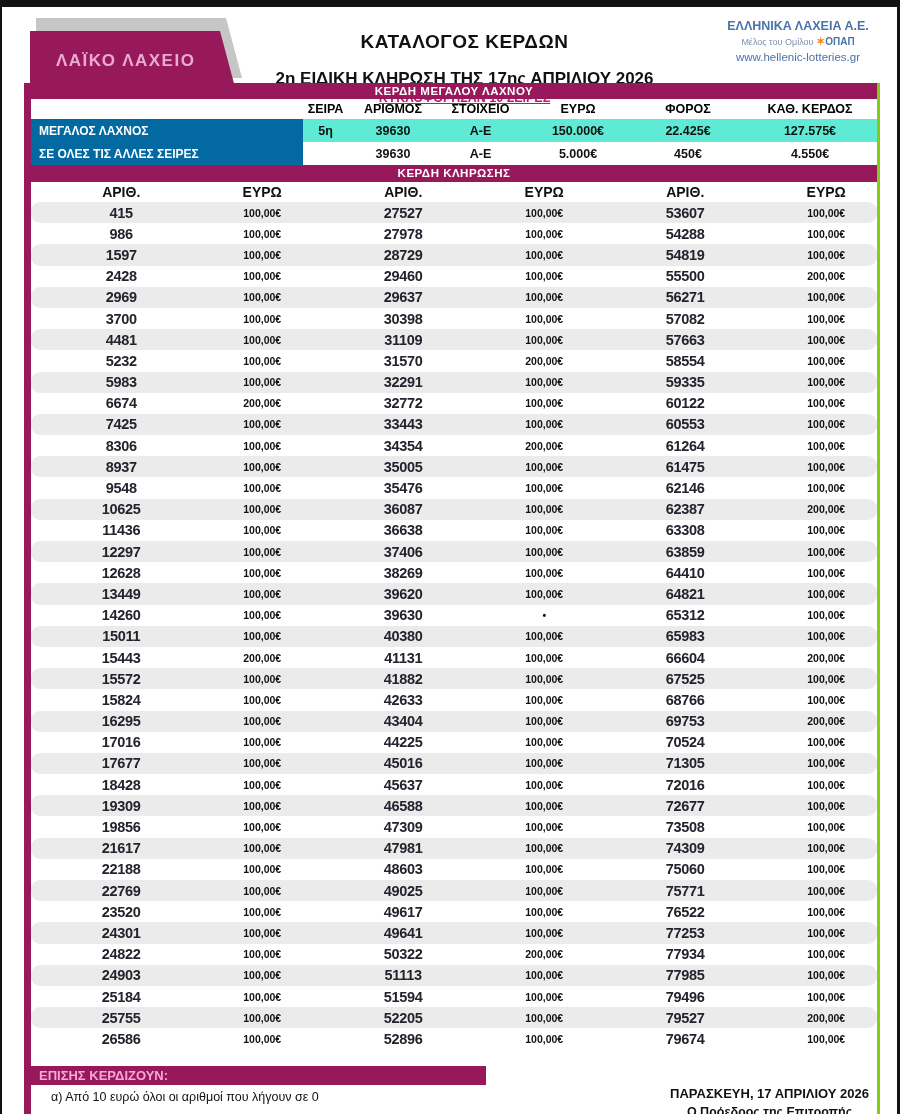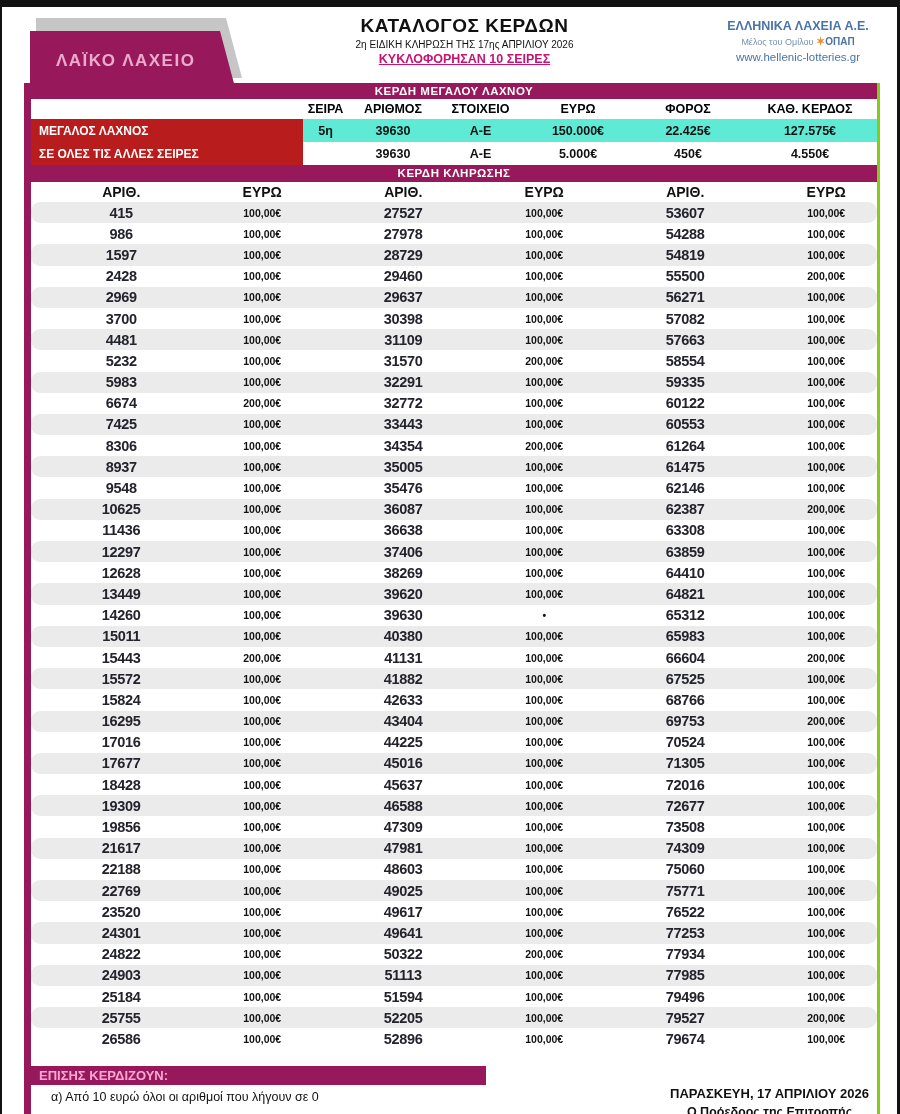--- a/index.html
+++ b/index.html
@@ -10,40 +10,40 @@
   }
   .topbar{height:7px;background:#121212;}
   
   .hdr{position:relative;height:76px;}
   .logo-shadow{position:absolute;left:34px;top:11px;width:206px;height:60px;background:#c6c6c6;
     clip-path:polygon(0 0,calc(100% - 16px) 0,100% 100%,0 100%);}
   .logo-banner{position:absolute;left:28px;top:24px;width:206px;height:60px;background:#97195B;
     clip-path:polygon(0 0,calc(100% - 16px) 0,100% 100%,0 100%);
     display:flex;align-items:center;padding-left:26px;box-sizing:border-box;}
   .logo-banner span{color:#EBAACD;font-weight:bold;font-size:17px;letter-spacing:1.5px;}
-  .titles{position:absolute;left:240px;right:210px;top:8px;text-align:center;color:#111;}
+  .titles{position:absolute;left:240px;right:210px;top:24px;text-align:center;color:#111;}
   .t1{font-size:19px;font-weight:bold;letter-spacing:.5px;}
-  .t2{font-size:10px;font-weight:normal;margin-top:2px;}
+  .t2{font-size:17px;font-weight:bold;margin-top:16px;}
   .t3{font-size:12.5px;font-weight:bold;color:#C91372;text-decoration:underline;margin-top:2px;}
   .company{position:absolute;right:10px;top:12px;width:178px;text-align:center;color:#4A73A9;}
   .c1{font-size:12.5px;font-weight:bold;}
   .c2{font-size:9px;color:#7A8FB0;margin-top:2px;}
   .star{color:#F08A24;font-size:11px;font-weight:bold;}
   .opap{font-weight:bold;color:#4A73A9;font-size:10px;}
   .c3{font-size:11.5px;margin-top:3px;}
   
   .content{position:absolute;top:83px;left:22px;right:17px;bottom:0;
     border-left:7px solid #97195B;border-right:3px solid #84cc16;box-sizing:border-box;}
   .band{height:16px;background:#97195B;color:#fff;font-weight:bold;font-size:11.5px;
     text-align:center;line-height:16px;letter-spacing:.5px;}
   
   .g-header,.g-row{display:grid;grid-template-columns:272px 45px 90px 85px 110px 110px 1fr;}
   .g-header{height:20px;align-items:center;font-weight:bold;font-size:12.5px;text-align:center;color:#000000;}
   .g-row{height:23px;font-weight:bold;font-size:12.5px;text-align:center;color:#111;}
-  .g-row .lbl{background:#b91c1c;color:#fff;display:flex;align-items:center;
+  .g-row .lbl{background:#0369a1;color:#fff;display:flex;align-items:center;
     padding-left:8px;font-size:12px;text-align:left;}
   .cell{display:flex;align-items:center;justify-content:center;height:100%;}
   .g-row.gray .cell{background:#5eead4;}
   
   .draw-header,.drow{display:grid;grid-template-columns:64fr 36fr 64fr 36fr 64fr 36fr;align-items:center;}
   .draw-header{height:20px;}
   .draw-header span{font-size:14px;font-weight:bold;text-align:center;color:#111;}
   .drow{height:21.2px;}
   .drow.odd{background:#EBEBEB;border-radius:9px;}
   .dnum{text-align:center;font-size:14.5px;font-weight:bold;color:#23232D;letter-spacing:-.3px;}

